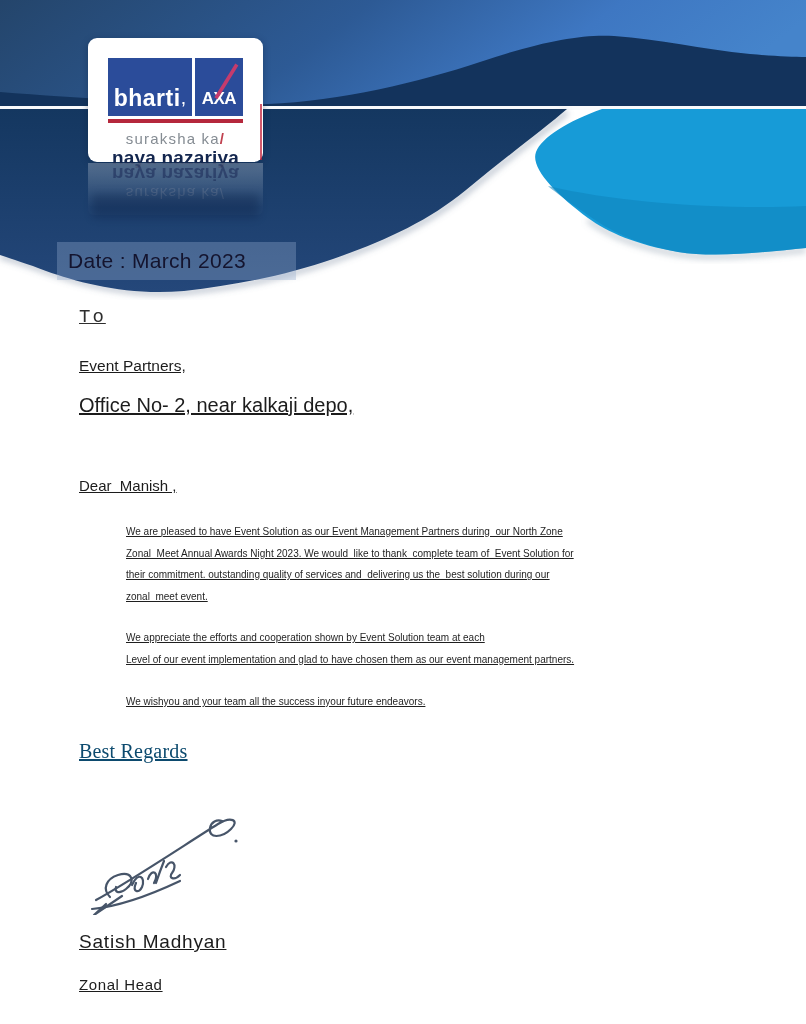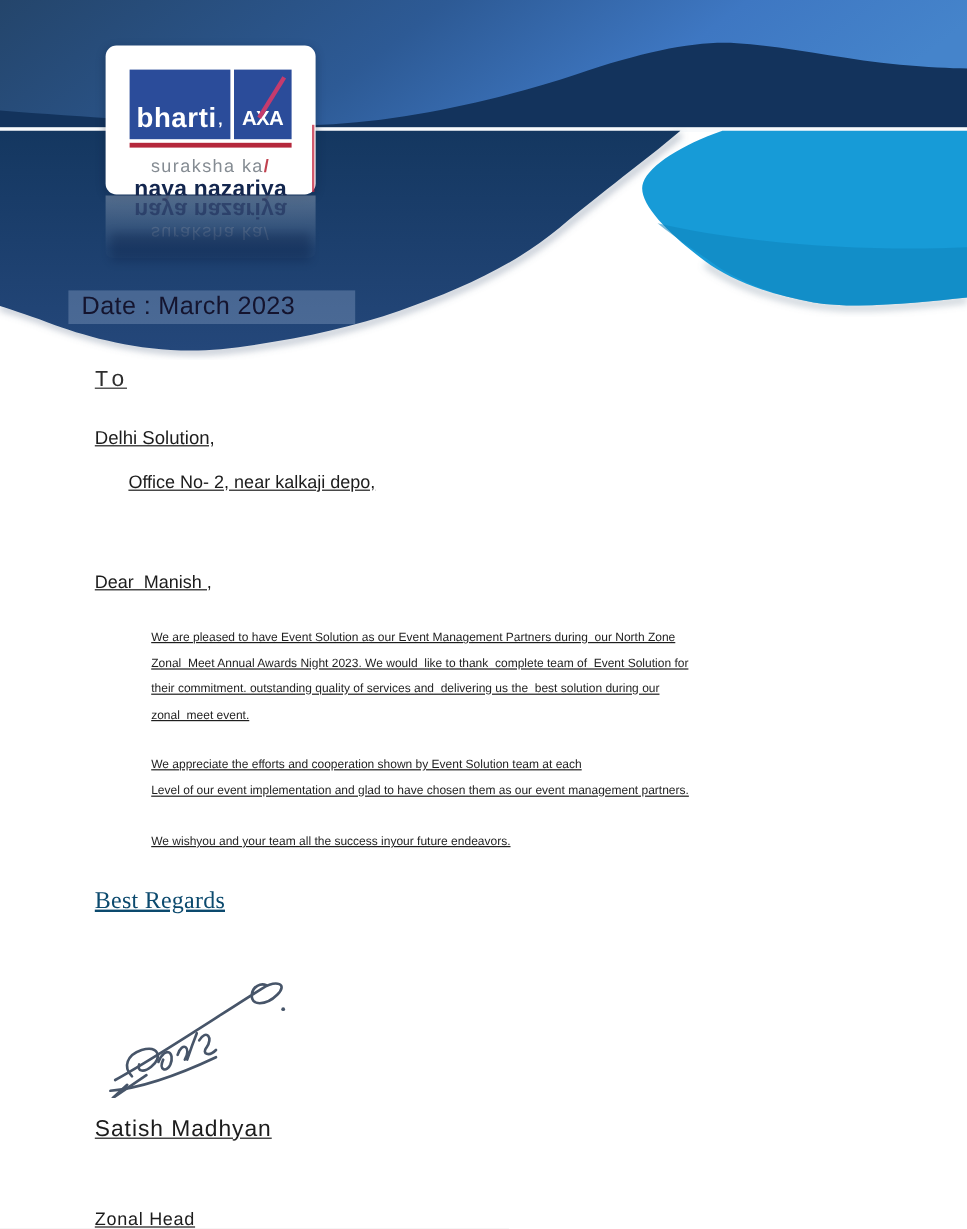--- a/index.html
+++ b/index.html
@@ -39,41 +39,41 @@
   .reflection-inner { transform:scaleY(-1); filter:blur(0.6px); text-align:center; }
   .refl-naya { font-size:19px; font-weight:bold; color:rgba(25,40,85,0.55); letter-spacing:0.2px; }
   .refl-sur { font-size:15px; letter-spacing:1.2px; color:rgba(130,140,160,0.35); }
   .logo-smudge {
     position:absolute; left:92px; top:194px; width:167px; height:24px;
     background:#0a1e44; opacity:0.32; filter:blur(4px); border-radius:4px; pointer-events:none;
   }
 
   
   .date-chip {
-    position:absolute; left:57px; top:242px; width:239px; height:28px;
+    position:absolute; left:57px; top:242px; width:239px; height:38px;
     background:rgba(150,172,205,0.35);
     display:flex; align-items:center; padding-left:11px;
     font-size:21px; font-weight:500; letter-spacing:0.3px; color:#14142e;
   }
 
   
   .abs { position:absolute; left:79px; white-space:pre-wrap;text-decoration:underline; }
   .to-line { top:306px; font-family:"Liberation Mono","DejaVu Sans Mono",monospace; font-size:19px; letter-spacing:2px; color:#2e2e2e; }
   .addr-name { top:357px; font-size:15.5px; }
-  .addr-1 { top:394px; font-size:15px;margin-left:28px; }
+  .addr-1 { top:394px; font-size:20px; }
   .addr-2 { top:431px; font-size:15px; }
   .greeting { top:477px; font-size:15px; }
   .para { font-size:10px; line-height:21.5px; width:690px; color:#1f1f1f;margin-left:47px; }
   .para-1 { top:521px; }
   .para-2 { top:627px; }
   .para-3 { top:691px; }
   .closing { top:740px; font-family:"Liberation Serif","DejaVu Serif",serif; font-size:20px; letter-spacing:0.2px; color:#0c4a6e; }
   .signature { position:absolute; left:84px; top:797px; }
   .sig-name { top:931px; font-size:19px; letter-spacing:0.8px; }
-  .sig-title { top:976px; font-size:15px; letter-spacing:0.6px;margin-top:32px; }
+  .sig-title { top:976px; font-size:15px; letter-spacing:0.6px; }
 </style>
 </head>
 <body>
 
 <div class="page">
 
   <svg class="header-waves" viewBox="0 0 806 300" xmlns="http://www.w3.org/2000/svg" aria-hidden="true">
     <defs>
       <linearGradient id="gradTop" x1="0" y1="0" x2="1" y2="0.18">
         <stop offset="0" stop-color="#24456b"></stop>
@@ -131,21 +131,21 @@
     <div class="reflection-inner">
       <div class="refl-sur"><span>suraksha ka</span><span>/</span></div>
       <div class="refl-naya">naya nazariya</div>
     </div>
   </div>
   <div class="logo-smudge"></div>
 
   <div class="date-chip">Date : March 2023</div>
 
   <div class="abs to-line">To</div>
-  <div class="abs addr-name">Delhi Solution,</div>
+  <div class="abs addr-name">Event Partners,</div>
   <div class="abs addr-1">Office No- 2, near kalkaji depo,</div>
   <div class="abs greeting">Dear  Manish ,</div>
   <div class="abs para para-1">We are pleased to have Event Solution as our Event Management Partners during  our North Zone
 Zonal  Meet Annual Awards Night 2023. We would  like to thank  complete team of  Event Solution for
 their commitment. outstanding quality of services and  delivering us the  best solution during our
 zonal  meet event.</div>
   <div class="abs para para-3">We wishyou and your team all the success inyour future endeavors.</div>
   <div class="abs para para-2">We appreciate the efforts and cooperation shown by Event Solution team at each
 Level of our event implementation and glad to have chosen them as our event management partners.</div>
   <div class="abs closing">Best Regards</div>

